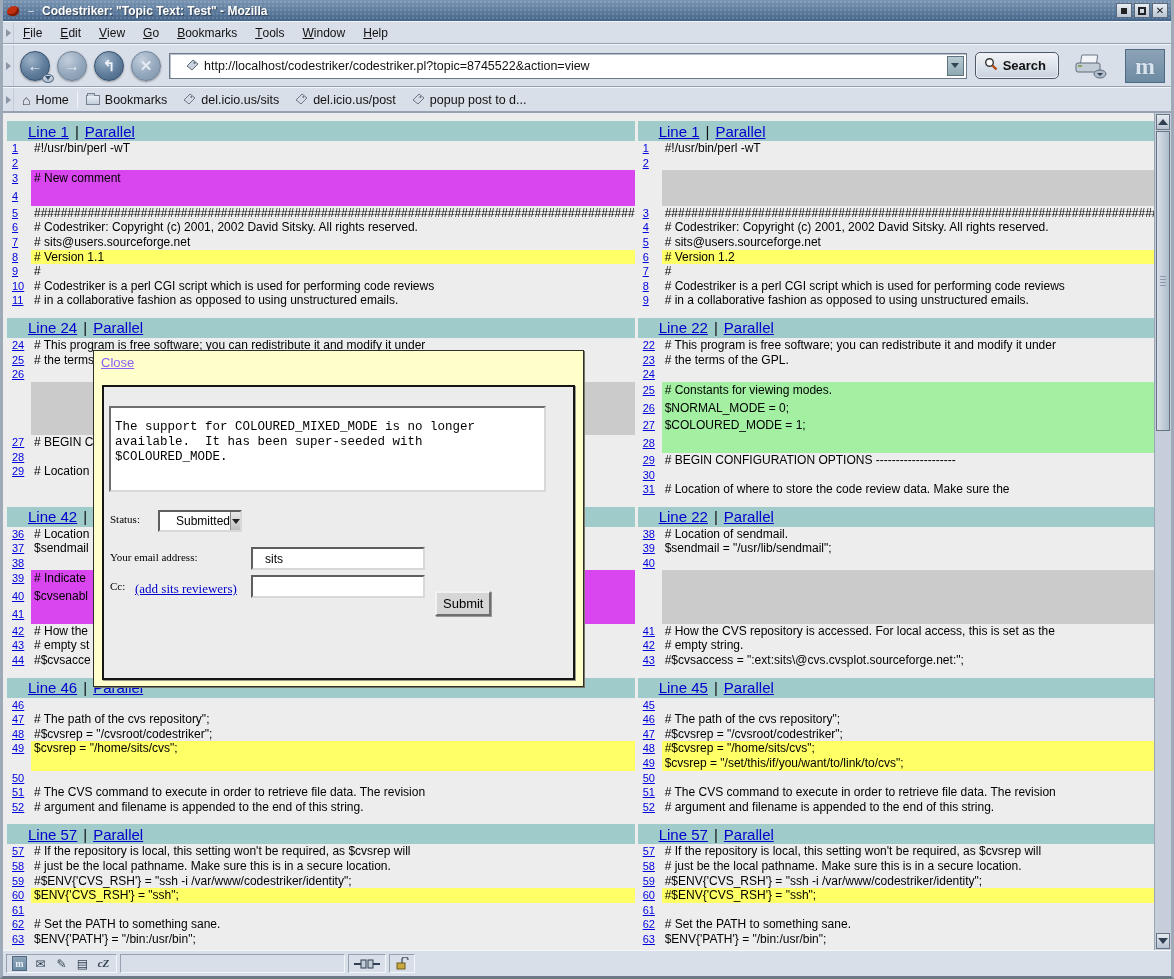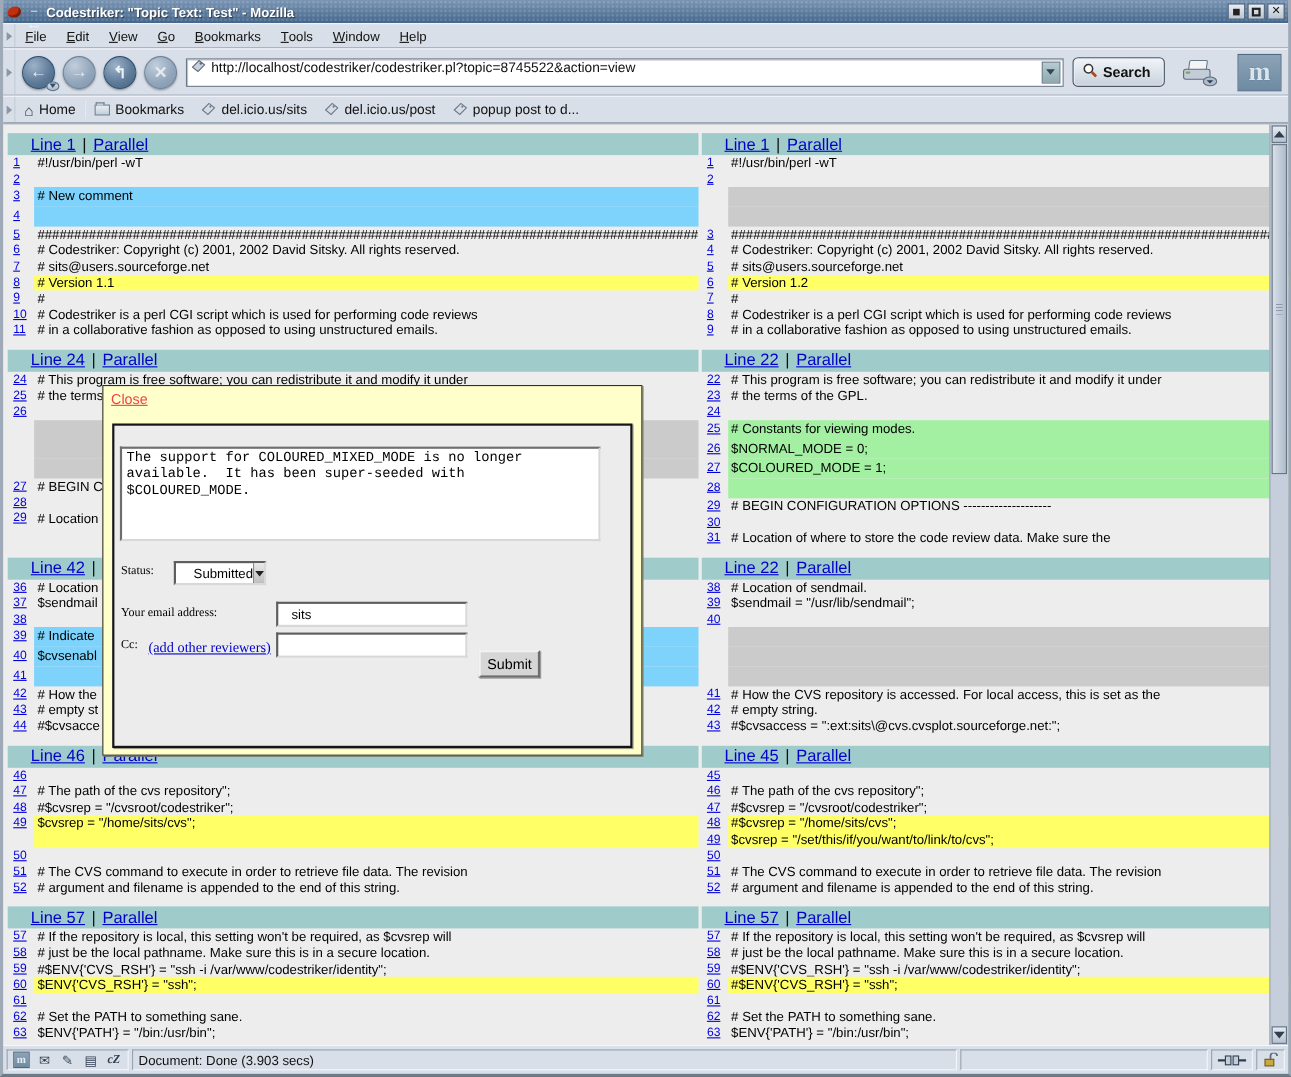--- a/index.html
+++ b/index.html
@@ -35,21 +35,21 @@
   .nav-btns{display:flex;align-items:center;gap:7px;margin:0 8px 0 6px;}
   .round-btn{width:30px;height:30px;border-radius:50%;position:relative;
     background:radial-gradient(circle at 35% 28%,#9DB2C8,#5F7C9B 55%,#45607F);
     border:1px solid #34506E;color:#ECF1F7;font-size:15px;font-weight:bold;
     display:flex;align-items:center;justify-content:center;box-shadow:0 1px 2px rgba(0,0,0,.35);}
   .round-btn.dim{background:radial-gradient(circle at 35% 28%,#C2CEDC,#93A7BC 55%,#7E93A9);color:#E5EBF2;border-color:#6F8299;}
   .back-drop{position:absolute;right:-5px;bottom:-3px;width:12px;height:9px;border-radius:50%;
     background:linear-gradient(#DCE3EB,#A9B8C8);border:1px solid #5B7089;display:flex;align-items:center;justify-content:center;}
   .back-drop::before{content:"";border-top:4px solid #33506E;border-left:3px solid transparent;border-right:3px solid transparent;}
   .urlbar{flex:1;height:26px;background:#fff;border:1px solid #6C7988;box-shadow:inset 1px 1px 0 #B9C2CD;
-    display:flex;margin-right:8px;padding-left:4px;}
+    display:flex;align-items:center;margin-right:8px;padding-left:16px;}
   .url-icon{margin-right:5px;display:flex;}
   .url-text{flex:1;font-size:12.5px;color:#111;white-space:nowrap;overflow:hidden;}
   .url-drop{width:17px;height:20px;margin:2px;background:linear-gradient(#B7CBD2,#8FA9B2);border:1px solid #5F7680;
     display:flex;align-items:center;justify-content:center;}
   .url-drop::before{content:"";border-top:5px solid #2E4854;border-left:4px solid transparent;border-right:4px solid transparent;}
   .search-btn{height:27px;margin-right:14px;padding:0 12px 0 8px;display:flex;align-items:center;gap:5px;
     background:linear-gradient(#F2F5F9,#C7D1DD);border:1px solid #4E5A68;border-radius:5px;
     box-shadow:inset 0 0 0 1px #EDF1F6;font-size:13px;font-weight:bold;color:#111;}
   .printer{position:relative;margin-right:18px;display:flex;}
   .moz-logo{width:40px;height:34px;margin-right:6px;background:linear-gradient(#8DA3B6,#6D8BA3);
@@ -65,44 +65,44 @@
   #diff-grid{position:absolute;left:4px;right:20px;top:8px;display:grid;
     grid-template-columns:1fr 1fr;column-gap:3px;row-gap:10px;align-items:start;}
   .sec-head{height:20px;background:#9FCBCB;display:flex;align-items:center;gap:6px;padding-left:21px;
     font-size:15px;color:#111;}
   .sec-head a{color:#0000CC;text-decoration:underline;}
   .drow{display:flex;height:14.6px;line-height:14.6px;font-size:12px;color:#000;}
   .drow.tall{height:17.8px;line-height:17.8px;}
   .ln{flex:0 0 24px;width:24px;padding-left:5px;font-size:11px;overflow:hidden;}
   .ln a{color:#0000DD;text-decoration:underline;}
   .code{flex:1;overflow:hidden;white-space:nowrap;padding-left:3px;}
-  .bg-red>.code{background:#7dd3fc;}
+  .bg-red>.code{background:#d946ef;}
   .bg-yellow>.code{background:#FFFF66;}
   .bg-green>.code{background:#A3F0A3;}
   .bg-gray>.code{background:#CBCBCB;}
   
   .scrollbar{position:absolute;top:0;right:0;bottom:0;width:17px;background:#C5CEDA;border-left:1px solid #9AA6B4;}
   .sb-btn{position:absolute;left:1px;right:1px;height:16px;background:linear-gradient(#E6EBF1,#B6C2D0);
     border:1px solid #677484;display:flex;align-items:center;justify-content:center;}
   .sb-btn.up{top:1px;} .sb-btn.down{bottom:1px;}
   .sb-btn.up::before{content:"";border-bottom:6px solid #2F3E50;border-left:5px solid transparent;border-right:5px solid transparent;}
   .sb-btn.down::before{content:"";border-top:6px solid #2F3E50;border-left:5px solid transparent;border-right:5px solid transparent;}
   .sb-thumb{position:absolute;left:1px;right:1px;top:18px;height:300px;background:linear-gradient(90deg,#D8DFE8,#AEBCCB);
     border:1px solid #677484;}
   .sb-thumb::after{content:"";position:absolute;left:3px;right:3px;top:calc(50% - 5px);height:10px;
     background:repeating-linear-gradient(#8C9AAB 0 1px,transparent 1px 3px);}
   
   .popup{position:absolute;left:90px;top:237px;width:491px;height:337px;background:#FFFFCC;
     border:1px solid #30302a;box-shadow:1px 1px 0 #77776a;z-index:10;}
-  .popup-close{position:absolute;left:7px;top:4px;font-size:13px;color:#ef4444;text-decoration:underline;}
+  .popup-close{position:absolute;left:7px;top:4px;font-size:13px;color:#8b5cf6;text-decoration:underline;}
   .popup-form{position:absolute;left:8px;top:34px;right:8px;bottom:6px;background:#ECECEC;
     border:2px solid #151515;box-shadow:1px 1px 0 #9a9a8a;}
   .comment-box{position:absolute;left:5px;top:19px;width:437px;height:86px;background:#fff;
     border:2px solid;border-color:#6E6E6E #D8D8D8 #D8D8D8 #6E6E6E;
-    font-family:"Liberation Mono",monospace;font-size:12.5px;line-height:15px;padding:1px 4px;
+    font-family:"Liberation Mono",monospace;font-size:12.5px;line-height:15px;padding:12px 4px;
     white-space:pre-wrap;color:#000;overflow:hidden;}
   .flabel{position:absolute;font-family:"Liberation Serif",serif;font-size:11px;color:#000;}
   .select{position:absolute;left:54px;top:123px;width:84px;height:22px;background:#fff;
     border:2px solid;border-color:#5E5E5E #D8D8D8 #D8D8D8 #5E5E5E;display:flex;align-items:center;}
   .select .sel-val{flex:1;font-size:12px;padding-left:16px;}
   .sel-arrow{width:15px;height:100%;background:linear-gradient(#E9E9E9,#BFBFBF);border-left:1px solid #8A8A8A;
     display:flex;align-items:center;justify-content:center;}
   .sel-arrow::before{content:"";border-top:5px solid #222;border-left:4px solid transparent;border-right:4px solid transparent;}
   .tfield{position:absolute;height:23px;width:174px;background:#fff;border:2px solid;
     border-color:#5E5E5E #D8D8D8 #D8D8D8 #5E5E5E;font-family:"Liberation Sans",sans-serif;
@@ -680,44 +680,41 @@
 available.  It has been super-seeded with
 $COLOURED_MODE.</div>
         <span class="flabel" style="left:6px;top:126px;">Status:</span>
         <span class="select">
           <span class="sel-val">Submitted</span>
           <span class="sel-arrow"></span>
         </span>
         <span class="flabel" style="left:6px;top:164px;">Your email address:</span>
         <input class="tfield" style="left: 147px; top: 160px; padding-left: 12px;" value="sits">
         <span class="flabel" style="left:6px;top:193px;text-align:center;">Cc:</span>
-        <a class="cc-link" href="#">(add other reviewers)</a>
+        <a class="cc-link" href="#">(add sits reviewers)</a>
         <input class="tfield" style="left: 147px; top: 188px;" value="">
         <button class="submit-btn">Submit</button>
       </div>
     </div>
 
     <div class="scrollbar">
       <div class="sb-btn up"></div>
       <div class="sb-thumb"></div>
       <div class="sb-btn down"></div>
     </div>
   </div>
 
   <div class="statusbar">
     <span class="sb-sec" id="component-bar">
         <span class="comp-icon boxed">m</span>
         <span class="comp-icon">✉</span>
         <span class="comp-icon">✎</span>
         <span class="comp-icon">▤</span>
         <span class="comp-icon cz">cZ</span>
       </span>
-    <span class="sb-sec grow">
-      <span class="status-text">Document: Done (3.903 secs)</span>
-    </span>
     <span class="sb-sec" style="width:225px;"></span>
     <span class="sb-sec">
       <svg width="26" height="12" viewBox="0 0 26 12">
         <line x1="0" y1="6" x2="7" y2="6" stroke="#2F3E50" stroke-width="2"></line>
         <rect x="7" y="2" width="5" height="8" fill="#C3CDD8" stroke="#2F3E50"></rect>
         <rect x="14" y="2" width="5" height="8" fill="#C3CDD8" stroke="#2F3E50"></rect>
         <line x1="19" y1="6" x2="26" y2="6" stroke="#2F3E50" stroke-width="2"></line>
       </svg>
     </span>
     <span class="sb-sec">

